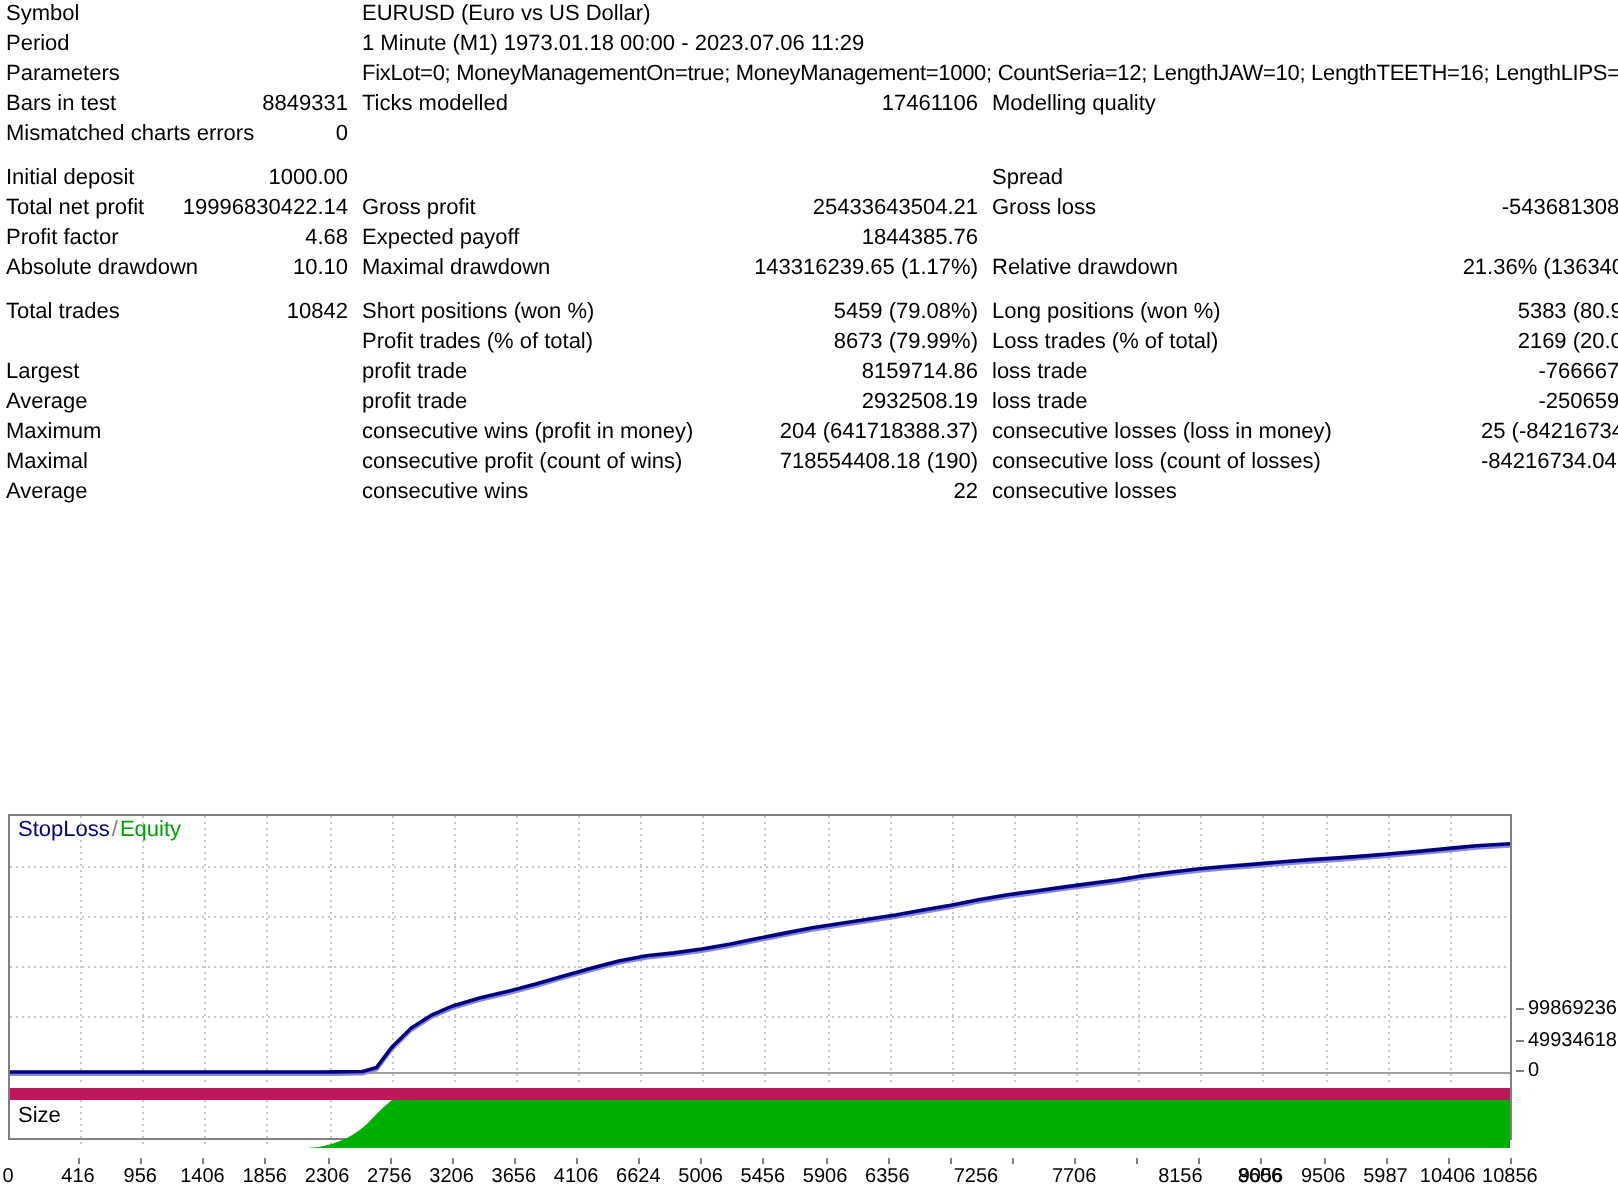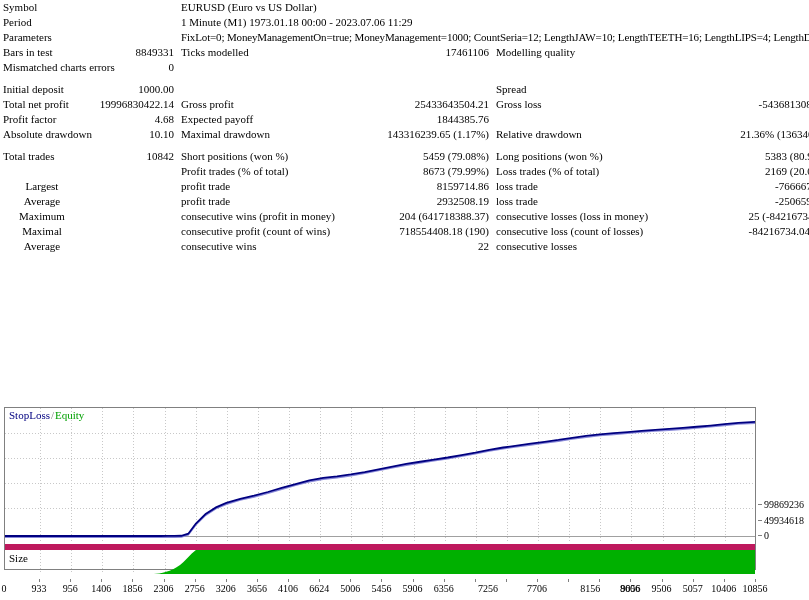--- a/index.html
+++ b/index.html
@@ -12,21 +12,20 @@
     height: 600px;
     overflow: hidden;
     font-family: "Liberation Sans", sans-serif;
     font-size: 11px;
     color: #000000;
   }
   #root {
     position: relative;
     width: 809px;
     height: 590px;
-    font-family: Liberation Serif, serif;
   }
 
   
   .report {
     position: absolute;
     left: 0;
     top: 0;
     width: 809px;
     border-collapse: collapse;
     table-layout: fixed;
@@ -38,21 +37,21 @@
     line-height: 13px;
     white-space: nowrap;
   }
   .c1 { width: 78px;  text-align: left;  }
   .c2 { width: 86px;  text-align: right; }
   .c3 { width: 148px; text-align: left;  }
   .c4 { width: 153px; text-align: right; }
   .c5 { width: 148px; text-align: left;  }
   .c6 { width: 180px; text-align: right; }
 
-  .c1.rt { text-align: center; }
+  .c1.rt { text-align: left; }
   .wrapcell { white-space: normal; }
   .params {
     white-space: normal;
     line-height: 13px;
     letter-spacing: -0.15px;
   }
   .spacer td { height: 7px; padding: 0; line-height: 7px; }
 
   
   #chart-wrap {
@@ -367,21 +366,21 @@
   <div id="yaxis">
       <div style="top: 124px; left: 6px;">0</div>
       <div class="tickmark" style="left: 0px; top: 128px; width: 4px; height: 1px;"></div>
       <div style="top: 109px; left: 6px;">49934618</div>
       <div class="tickmark" style="left: 0px; top: 113px; width: 4px; height: 1px;"></div>
       <div style="top: 93px; left: 6px;">99869236</div>
       <div class="tickmark" style="left: 0px; top: 97px; width: 4px; height: 1px;"></div>
     </div>
   <div id="xaxis">
       <div style="width: 40px; left: -16px;">0</div>
-      <div style="width: 40px; left: 19.0028px;">933</div>
+      <div style="width: 40px; left: 19.0028px;">416</div>
       <div class="tickmark" style="left: 39px; top: -4px;"></div>
       <div style="width: 40px; left: 50.1317px;">956</div>
       <div class="tickmark" style="left: 70px; top: -4px;"></div>
       <div style="width: 40px; left: 81.2607px;">1406</div>
       <div class="tickmark" style="left: 101px; top: -4px;"></div>
       <div style="width: 40px; left: 112.39px;">1856</div>
       <div class="tickmark" style="left: 132px; top: -4px;"></div>
       <div style="width: 40px; left: 143.519px;">2306</div>
       <div class="tickmark" style="left: 164px; top: -4px;"></div>
       <div style="width: 40px; left: 174.647px;">2756</div>
@@ -409,21 +408,21 @@
       <div style="width: 40px; left: 517.066px;">7706</div>
       <div class="tickmark" style="left: 537px; top: -4px;"></div>
       <div style="width: 40px; left: 548.195px; padding-left: 22px;">8156</div>
       <div class="tickmark" style="left: 568px; top: -4px;"></div>
       <div style="width: 40px; left: 610px;">8606</div>
       <div class="tickmark" style="left: 599px; top: -4px;"></div>
       <div style="width: 40px; left: 610.453px;">9056</div>
       <div class="tickmark" style="left: 630px; top: -4px;"></div>
       <div style="width: 40px; left: 641.582px;">9506</div>
       <div class="tickmark" style="left: 662px; top: -4px;"></div>
-      <div style="width: 40px; left: 672.711px;">5057</div>
+      <div style="width: 40px; left: 672.711px;">5987</div>
       <div class="tickmark" style="left: 693px; top: -4px;"></div>
       <div style="width: 40px; left: 703.84px;">10406</div>
       <div class="tickmark" style="left: 724px; top: -4px;"></div>
       <div style="width: 40px; left: 734.968px;">10856</div>
       <div class="tickmark" style="left: 755px; top: -4px;"></div>
     </div>
 
 </div>
 
 </body></html>

